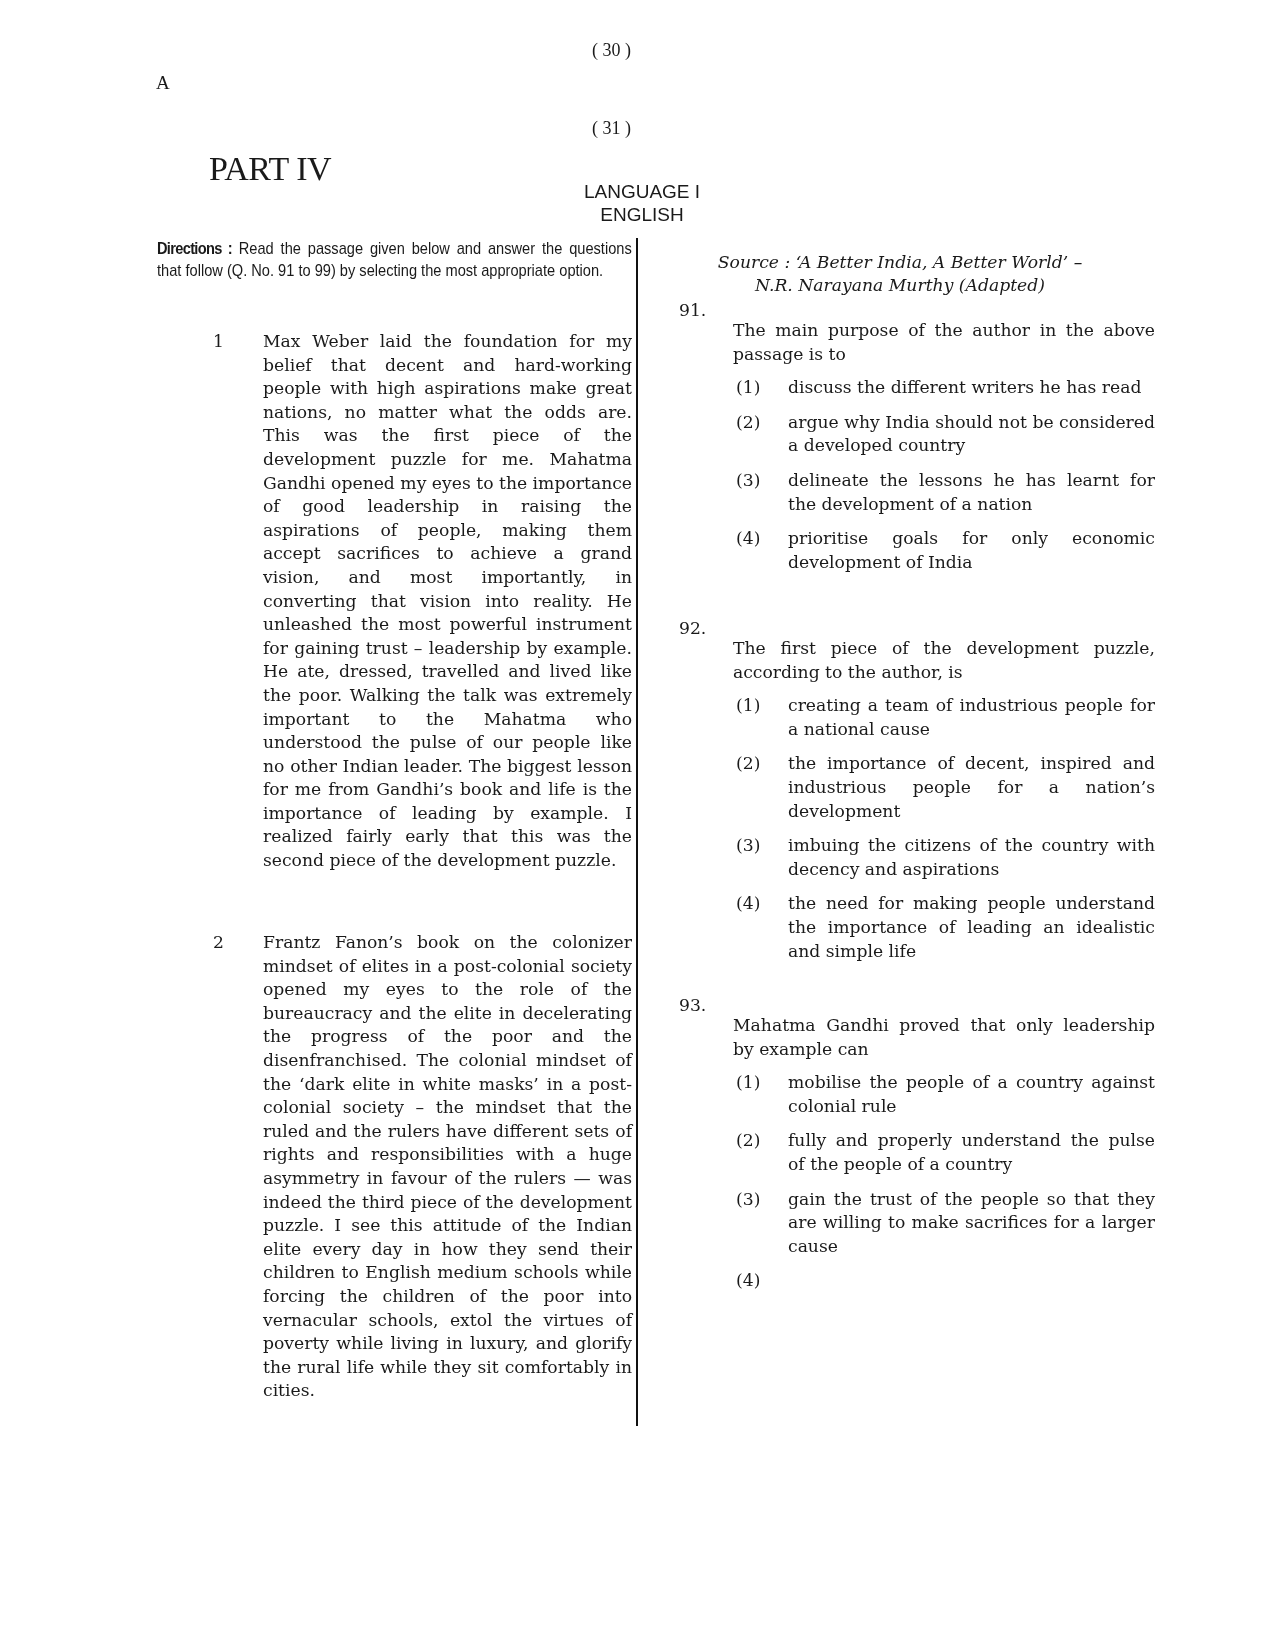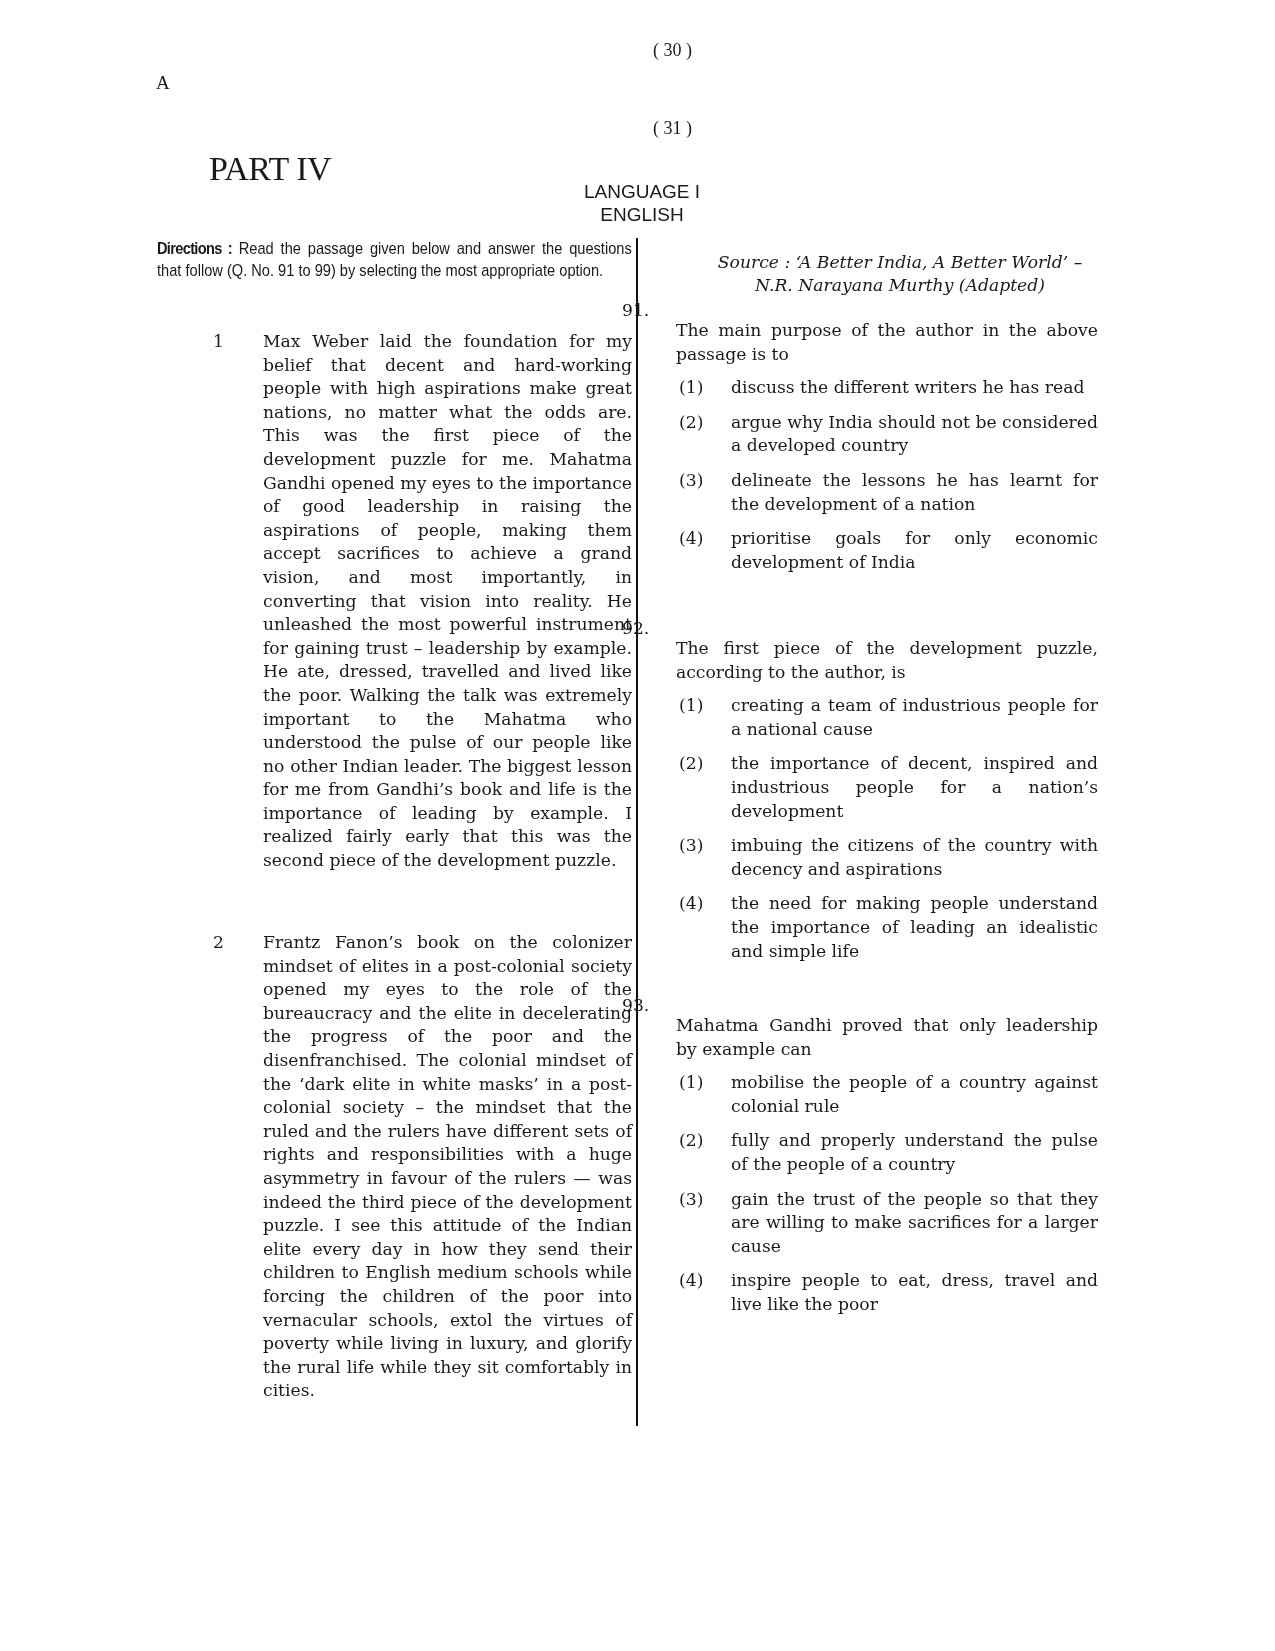--- a/index.html
+++ b/index.html
@@ -1,37 +1,37 @@
 <!DOCTYPE html>
 <html><head>
 <meta charset="utf-8">
 <style>
   html, body { margin:0; padding:0; background:#ffffff; }
   body { width:1275px; height:1651px; position:relative; overflow:hidden;
          font-family:"DejaVu Serif", "Liberation Serif", serif; color:#1a1a1a; }
   .abs { position:absolute; }
-  .pageno { font-size:18px; width:100px; text-align:right; left:592px; font-family:"Liberation Serif", serif; }
+  .pageno { font-size:18px; width:100px; text-align:left; left:592px; font-family:"Liberation Serif", serif; }
   #pno30 { top:40px; }
   #pno31 { top:118px; }
   #setA { left:156px; top:72px; font-size:19px; font-family:"Liberation Serif", serif; }
   #part { left:209px; top:150px; font-size:34px; font-family:"Liberation Serif", serif; letter-spacing:-0.5px; }
   .subhead { font-size:19px; width:300px; left:492px; text-align:center; font-family:Liberation Sans, sans-serif; }
   #lang { top:181px; }
   #eng { top:204px; }
   #directions { left:157px; top:238px; width:475px; font-size:17px; line-height:22px;
                 font-family:"Liberation Sans", sans-serif; transform:scaleX(0.86); transform-origin:left top; width:552px; text-align:justify; }
   #directions b { font-weight:bold; letter-spacing:-0.8px; }
   #divider { left:636px; top:238px; width:1.5px; height:1188px; background:#111; }
   .para { position:absolute; left:209px; width:423px; font-size:17.2px; line-height:23.6px; }
   .para .num { position:absolute; left:4px; top:0; }
   .para .txt { margin-left:54px; text-align:justify; text-align-last:left; }
   #para1 { top:330px; }
   #para2 { top:931px; }
   #source { left:670px; top:251px; width:460px; font-style:italic; font-size:17.2px; line-height:23px; text-align:center; }
-  .q { position:absolute; left:622px; width:476px; font-size:17.2px; line-height:23.6px; }
+  .q { position:absolute; left:679px; width:476px; font-size:17.2px; line-height:23.6px; }
   .q .qnum { position:absolute; left:0; top:0; }
   .q .qtext { margin-left:54px; text-align:justify;margin-top:20px; }
   .q .opts { margin-top:10px; }
   .opt { position:relative; margin-left:57px; margin-bottom:11px; }
   .opt .onum { position:absolute; left:0; top:0; }
   .opt .otext { margin-left:52px; text-align:justify; text-align-last:left; }
   #q91 { top:299px; }
   #q92 { top:617px; }
   #q93 { top:994px; }
 </style>
@@ -120,16 +120,15 @@
     <div class="opt">
         <span class="onum">(2)</span>
         <div class="otext">fully and properly understand the pulse of the people of a country</div>
       </div>
     <div class="opt">
         <span class="onum">(3)</span>
         <div class="otext">gain the trust of the people so that they are willing to make sacrifices for a larger cause</div>
       </div>
     <div class="opt">
         <span class="onum">(4)</span>
-        <div class="otext">inspire people to eat, dress, travel and live like the poor</div>
       </div>
   </div>
 </div>
 
 </body></html>

